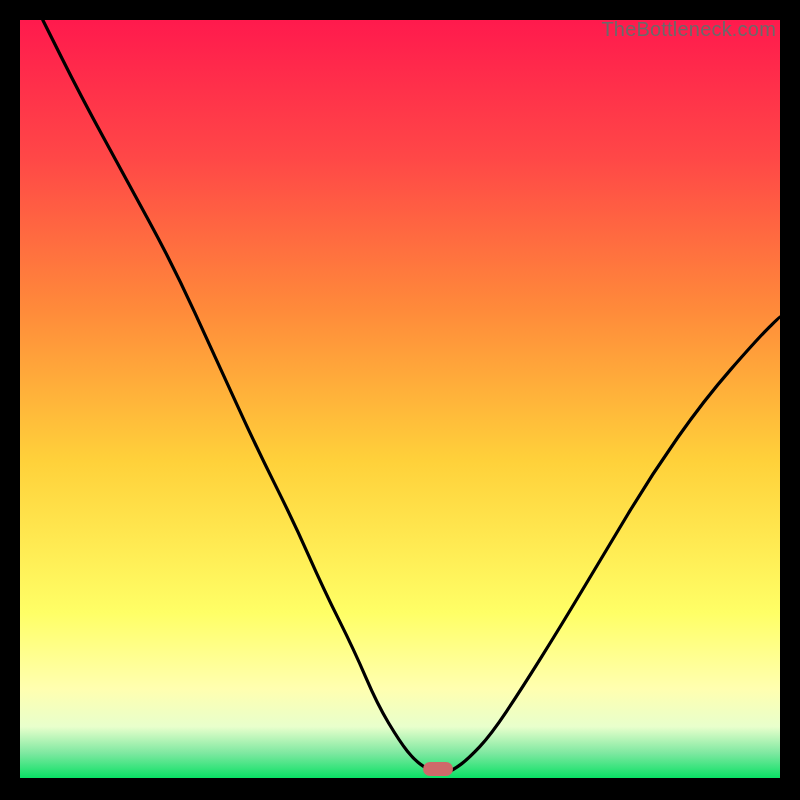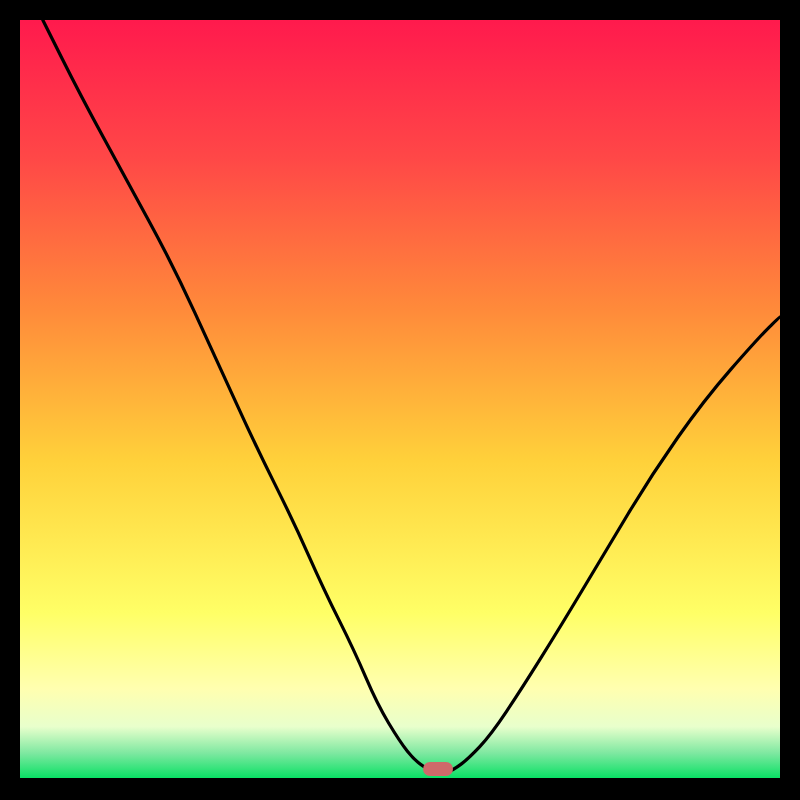--- a/index.html
+++ b/index.html
@@ -81,14 +81,15 @@
       <rect x="0" y="0" width="760" height="760" fill="url(#bg-grad)"></rect>
     </svg>
 
     <svg class="curve-svg" viewBox="0 0 760 760" preserveAspectRatio="none">
       <path id="curve-path" d="M 22.8 0.0 Q 22.8 0.0 41.8 38.0 Q 60.8 76.0 83.6 117.8 Q 106.4 159.6 129.2 201.4 Q 152.0 243.2 174.8 292.6 Q 197.6 342.0 216.6 383.8 Q 235.6 425.6 254.6 463.6 Q 273.6 501.6 288.8 535.8 Q 304.0 570.0 319.2 600.4 Q 334.4 630.8 345.8 657.4 Q 357.2 684.0 368.6 703.0 Q 380.0 722.0 387.6 731.5 Q 395.2 741.0 402.8 745.9 Q 410.4 750.9 416.1 752.4 Q 421.8 753.9 427.5 752.0 Q 433.2 750.1 440.8 744.4 Q 448.4 738.7 459.8 726.6 Q 471.2 714.4 486.4 691.6 Q 501.6 668.8 520.6 638.4 Q 539.6 608.0 562.4 570.0 Q 585.2 532.0 608.0 494.0 Q 630.8 456.0 657.4 418.0 Q 684.0 380.0 710.6 349.6 Q 737.2 319.2 748.6 307.8 T 760.0 296.4" fill="none" stroke-width="3.2" stroke-linecap="round" stroke-linejoin="round" stroke="#000000"></path>
       <line id="baseline" x1="0" y1="759" x2="760" y2="759" stroke-width="2" stroke="#000000"></line>
     </svg>
 
     <div class="marker" id="min-marker" style="left: 418px; top: 748.6px; background: rgb(207, 106, 106);"></div>
 
+    <div class="attribution">TheBottleneck.com</div>
   </div>
 </div>
 
 </body></html>

